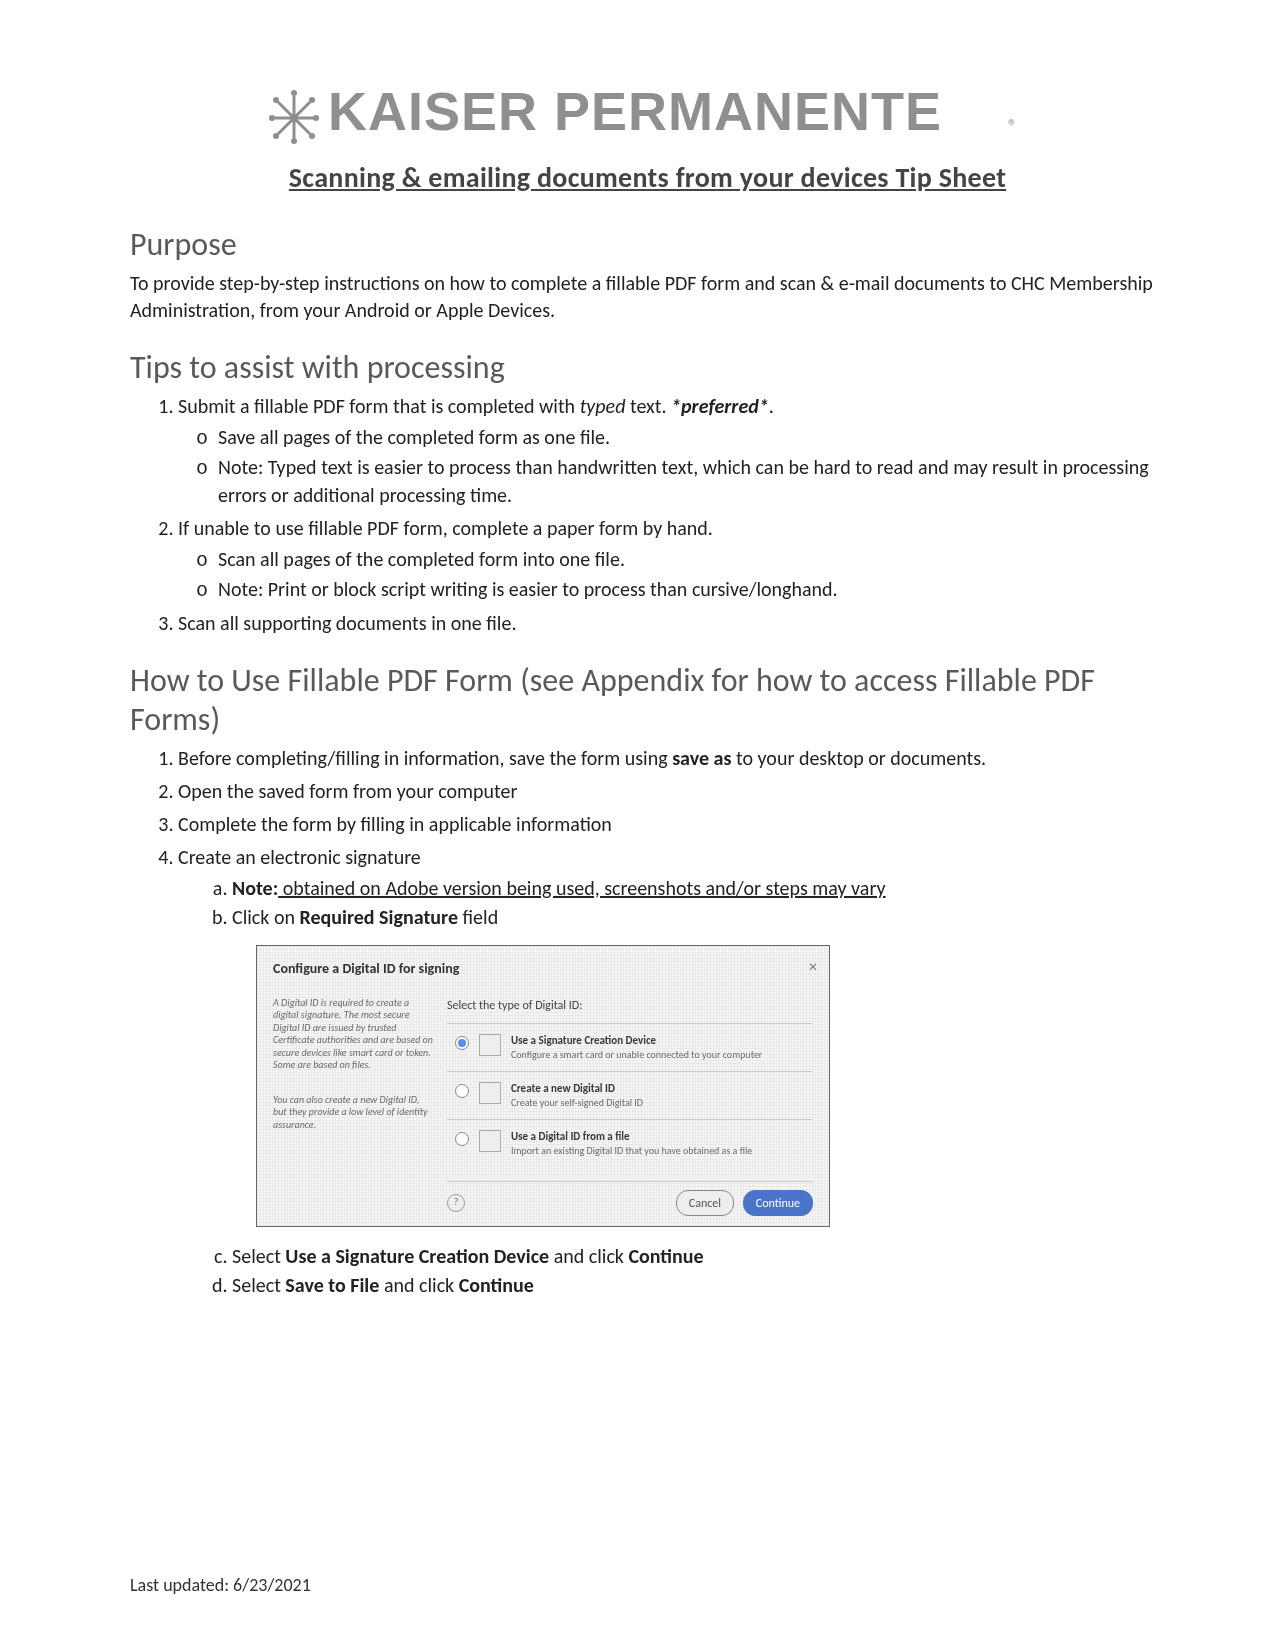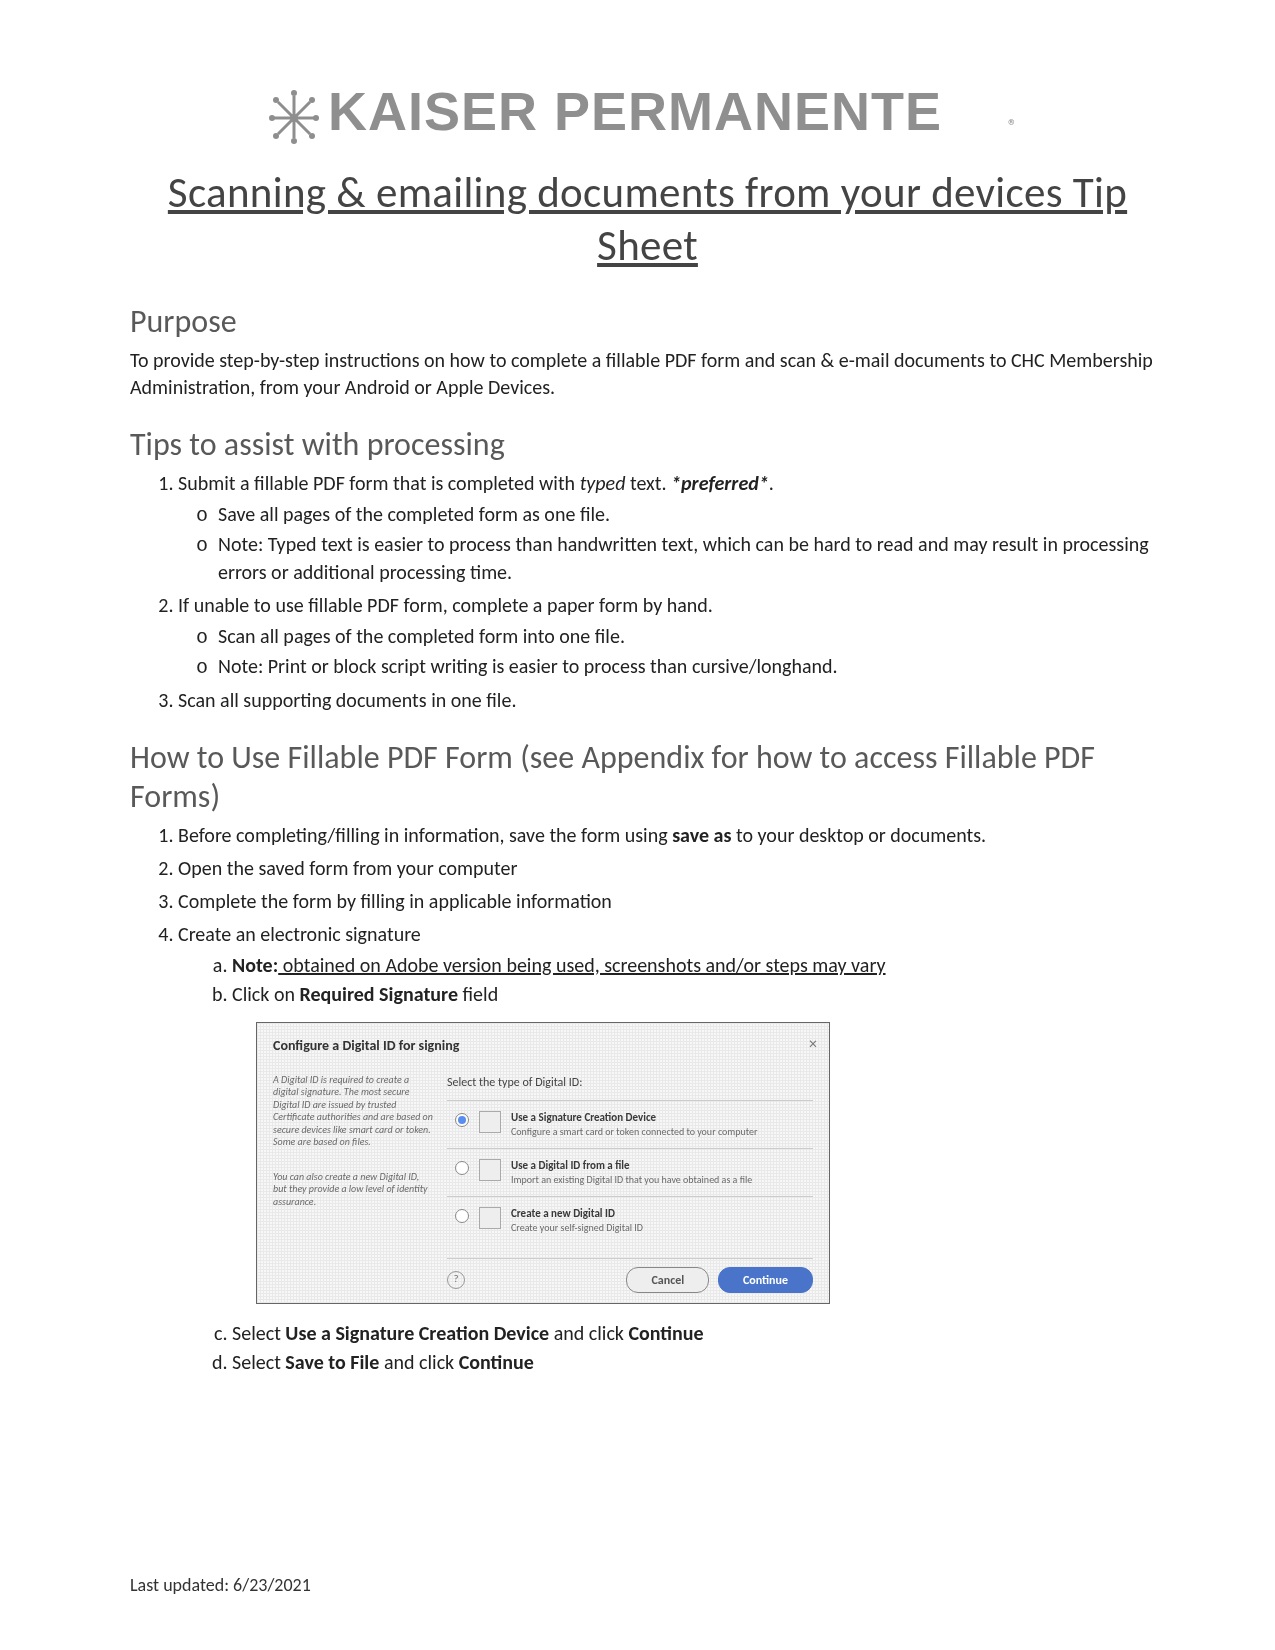--- a/index.html
+++ b/index.html
@@ -13,26 +13,26 @@
     position: relative;
     box-sizing: border-box;
     padding: 60px 110px 60px 130px;
   }
   .logo-row {
     text-align: center;
     margin-top: 10px;
   }
   .logo-row svg { display: inline-block; }
   .doc-title {
-    font-size: 43px;
-    font-weight: 400;
+    font-size: 28px;
+    font-weight: 700;
     color: #444;
     text-align: center;
     text-decoration: underline;
-    margin: 14px 0 30px 0;
+    margin: 8px 0 30px 0;
     letter-spacing: 0.3px;
   }
   h2.section {
     font-family: "Calibri Light", Calibri, Arial, sans-serif;
     font-size: 32px;
     font-weight: 300;
     color: #595959;
     margin: 24px 0 6px 0;
   }
   p.body {
@@ -82,21 +82,21 @@
   .radio {
     width:12px; height:12px; border:1px solid #888; border-radius:50%;
     margin-top:2px; position:relative; background:#fff;
   }
   .radio.sel::after{ content:""; position:absolute; inset:2px; background:#5b8def; border-radius:50%; }
   .opt .ic { width:20px; height:20px; border:1px solid #aaa; background:#eee; margin-top:0;}
   .opt .txt .t1 { font-size:11px; font-weight:700; color:#3a3a3a; }
   .opt .txt .t2 { font-size:10px; color:#6b6b6b; line-height:1.2; }
   .dlg-footer { display:flex; justify-content:space-between; align-items:center; margin-top:14px; padding-top:8px; border-top:1px solid #ccc;}
   .help-ic { width:16px;height:16px;border:1px solid #999;border-radius:50%; font-size:11px; line-height:14px; text-align:center; color:#777;}
-  .btn { display:inline-block; padding:4px 24px; font-size:12px; border:1px solid #888; border-radius:12px; margin-left:6px;font-weight:bold;}
+  .btn { display:inline-block; padding:4px 12px; font-size:12px; border:1px solid #888; border-radius:12px; margin-left:6px;}
   .btn.primary { background:#4a74c9; color:#fff; border-color:#4a74c9;}
   .btn.secondary { background:#eee; color:#555; }
 
   .footer {
     position:absolute; left:130px; bottom:54px;
     font-size:18px; color:#333;
   }
 </style>
 </head>
 <body>
@@ -179,39 +179,39 @@
           <div class="block">A Digital ID is required to create a digital signature. The most secure Digital ID are issued by trusted Certificate authorities and are based on secure devices like smart card or token. Some are based on files.</div>
           <div class="block">You can also create a new Digital ID, but they provide a low level of identity assurance.</div>
         </div>
         <div class="dlg-right">
           <div class="lead">Select the type of Digital ID:</div>
           <div class="opt">
             <span class="radio sel"></span>
             <span class="ic"></span>
             <span class="txt">
                 <div class="t1">Use a Signature Creation Device</div>
-                <div class="t2">Configure a smart card or token connected to your computer</div>
+                <div class="t2">Configure a smart card or unable connected to your computer</div>
+              </span>
+          </div>
+          <div class="opt">
+            <span class="radio"></span>
+            <span class="ic"></span>
+            <span class="txt">
+                <div class="t1">Create a new Digital ID</div>
+                <div class="t2">Create your self-signed Digital ID</div>
               </span>
           </div>
           <div class="opt">
             <span class="radio"></span>
             <span class="ic"></span>
             <span class="txt">
                 <div class="t1">Use a Digital ID from a file</div>
                 <div class="t2">Import an existing Digital ID that you have obtained as a file</div>
               </span>
           </div>
-          <div class="opt">
-            <span class="radio"></span>
-            <span class="ic"></span>
-            <span class="txt">
-                <div class="t1">Create a new Digital ID</div>
-                <div class="t2">Create your self-signed Digital ID</div>
-              </span>
-          </div>
           <div class="dlg-footer">
             <span class="help-ic">?</span>
             <span>
               <span class="btn secondary">Cancel</span>
               <span class="btn primary">Continue</span>
             </span>
           </div>
         </div>
       </div>
     </div>

